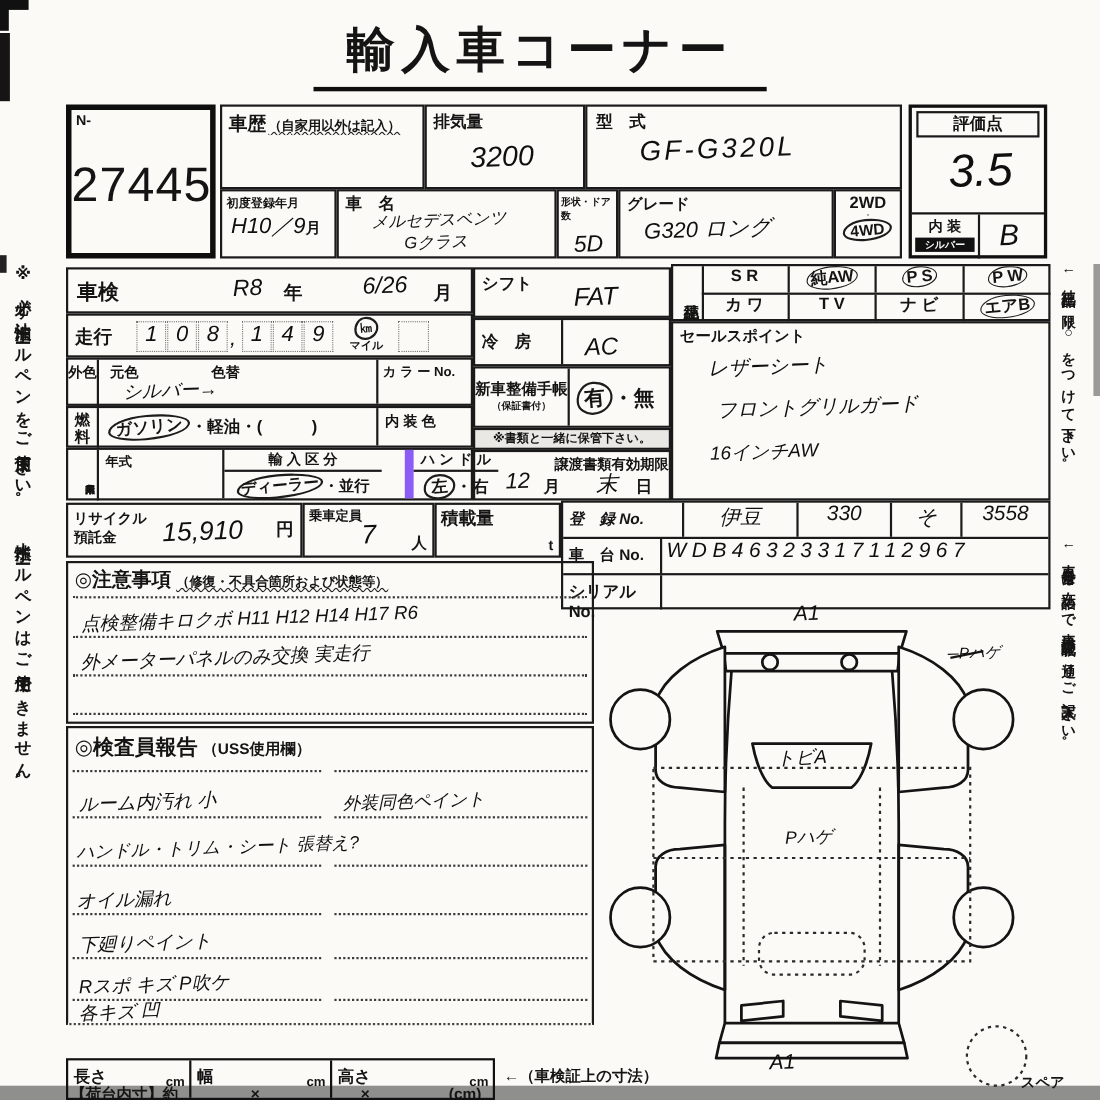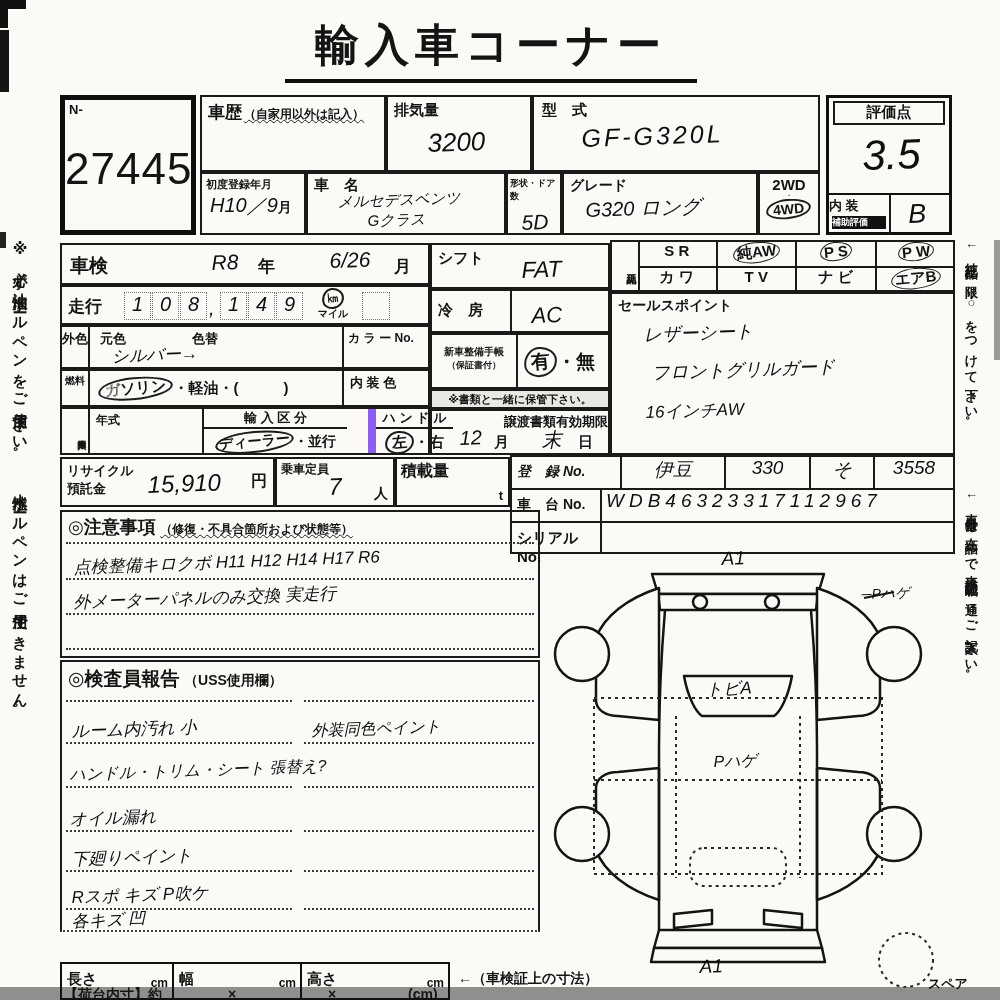--- a/index.html
+++ b/index.html
@@ -10,21 +10,21 @@
   .bx3{border:3px solid #101010;}
   .lb{font-weight:bold;}
   .hw{font-style:italic;color:#0f0f0f;white-space:nowrap;transform:rotate(-2deg);transform-origin:left bottom;}
   .circ{display:inline-block;border:2px solid #1c1c1c;border-radius:48% 52% 55% 45% / 58% 46% 54% 42%;padding:0 5px;transform:rotate(-5deg);}
   .dot{border-bottom:2px dotted #3c3c3c;}
   .wavy{text-decoration:underline wavy 1px #222;}
   .vtext{writing-mode:vertical-rl;text-orientation:upright;letter-spacing:2px;}
   .dcell{border:1px dotted #777;display:inline-block;text-align:center;box-sizing:border-box;}
   .sep{border-right:2px solid #1a1a1a;}
   svg{display:block;}
-  .small{font-size:10px;}
+  .small{font-size:14px;}
 </style>
 </head>
 <body>
 
 <div id="sheet">
 
   <div class="abs" style="left:0;top:0;width:26px;height:9px;background:#111;"></div>
   <div class="abs" style="left:0;top:0;width:8px;height:28px;background:#111;"></div>
   <div class="abs" style="left:0;top:30px;width:9px;height:62px;background:#151515;"></div>
   <div class="abs" style="left:0;top:232px;width:6px;height:16px;background:#222;"></div>
@@ -70,23 +70,23 @@
   <div class="abs bx" style="left:758px;top:172px;width:62px;height:63px;text-align:center;">
     <div class="lb" style="font-size:15px;margin-top:2px;">2WD</div>
     <div style="font-size:8px;line-height:5px;">・</div>
     <div style="margin-top:1px;"><span class="circ lb" style="font-size:14px;">4WD</span></div>
   </div>
 
   <div class="abs bx3" style="left:826px;top:95px;width:126px;height:140px;">
     <div class="abs bx lb" style="left:4px;top:3px;width:112px;height:24px;text-align:center;font-size:15px;">評価点</div>
     <div class="abs hw" style="left:34px;top:34px;font-size:42px;">3.5</div>
     <div class="abs" style="left:0;top:95px;width:122px;height:42px;border-top:2.5px solid #111;display:flex;">
-      <div class="sep" style="width:60px;text-align:left;">
+      <div class="sep" style="width:60px;text-align:center;">
         <div class="lb" style="font-size:13px;margin-top:2px;">内 装</div>
-        <div class="lb" style="font-size:9px;background:#111;color:#fff;margin:1px 3px 0 3px;">補助評価</div>
+        <div class="lb" style="font-size:9px;background:#111;color:#fff;margin:1px 3px 0 3px;">シルバー</div>
       </div>
       <div class="hw" style="font-size:27px;margin:4px 0 0 18px;">B</div>
     </div>
   </div>
 
   <div class="abs bx" style="left:60px;top:243px;width:370px;height:42px;">
     <span class="lb" style="font-size:19px;margin:8px 0 0 8px;display:inline-block;">車検</span>
     <span class="hw" style="font-size:21px;position:absolute;left:150px;top:6px;">R8</span>
     <span class="lb" style="font-size:17px;position:absolute;left:196px;top:10px;">年</span>
     <span class="hw" style="font-size:21px;position:absolute;left:268px;top:4px;">6/26</span>

